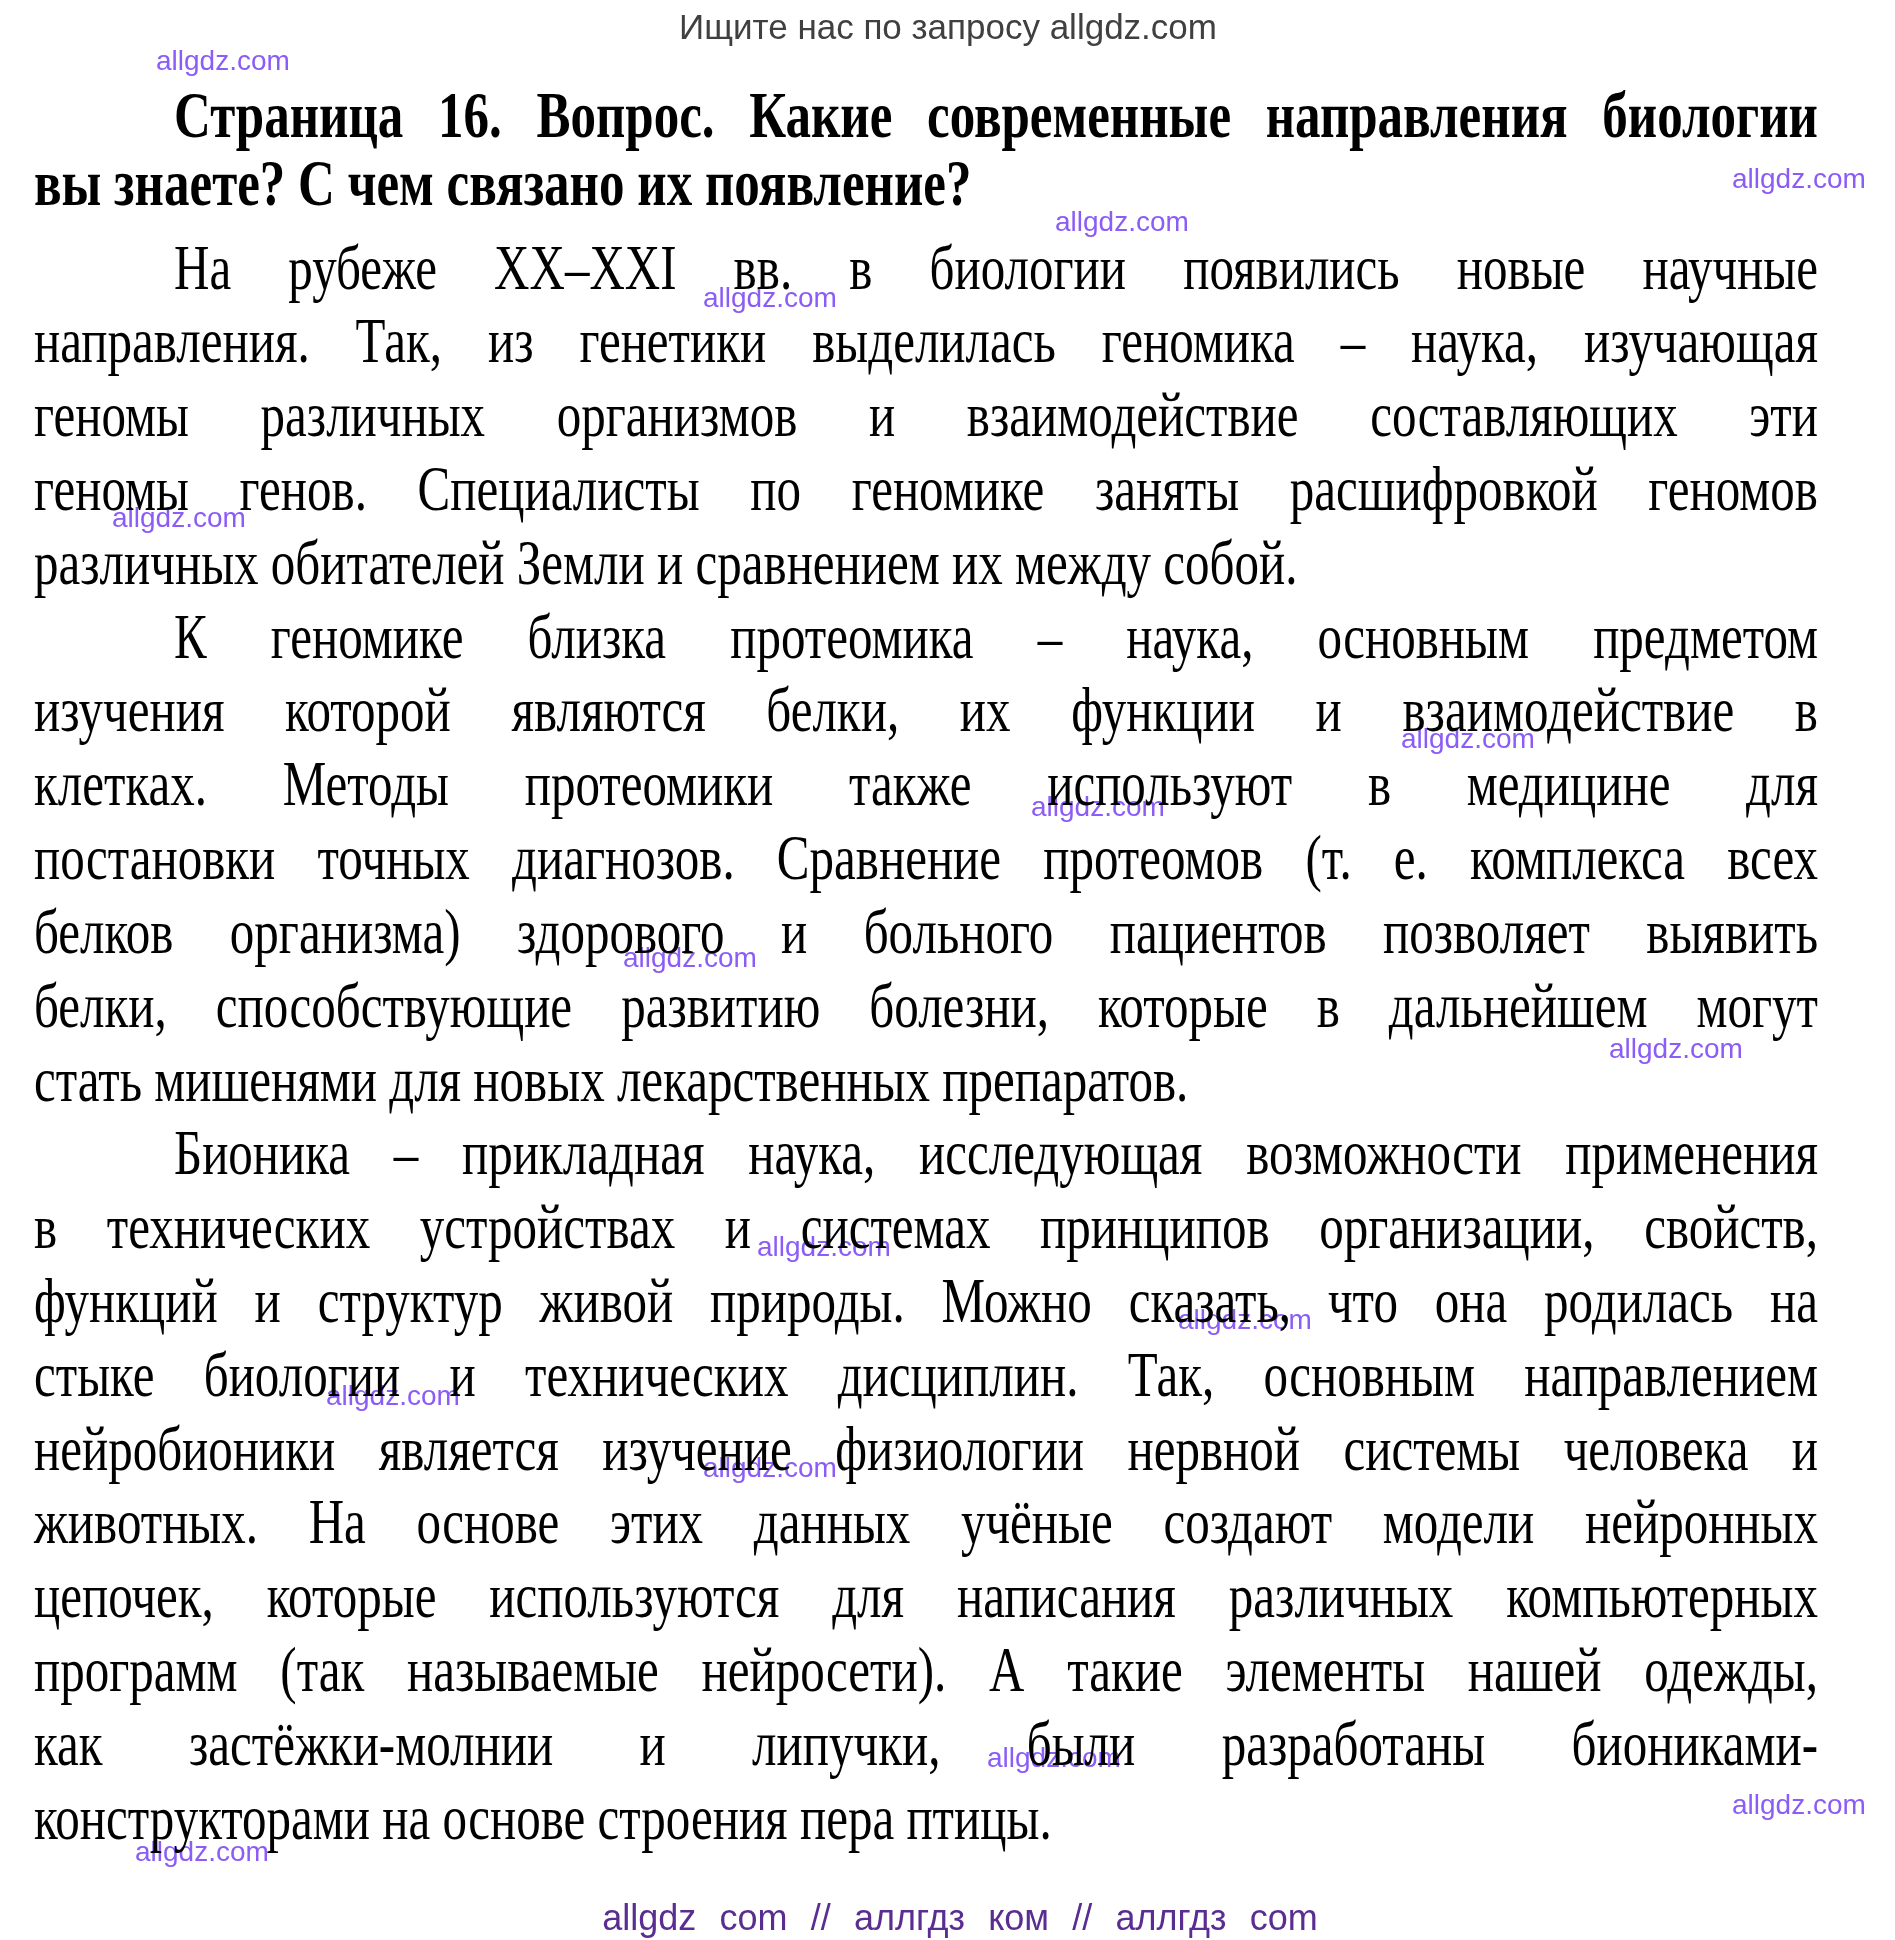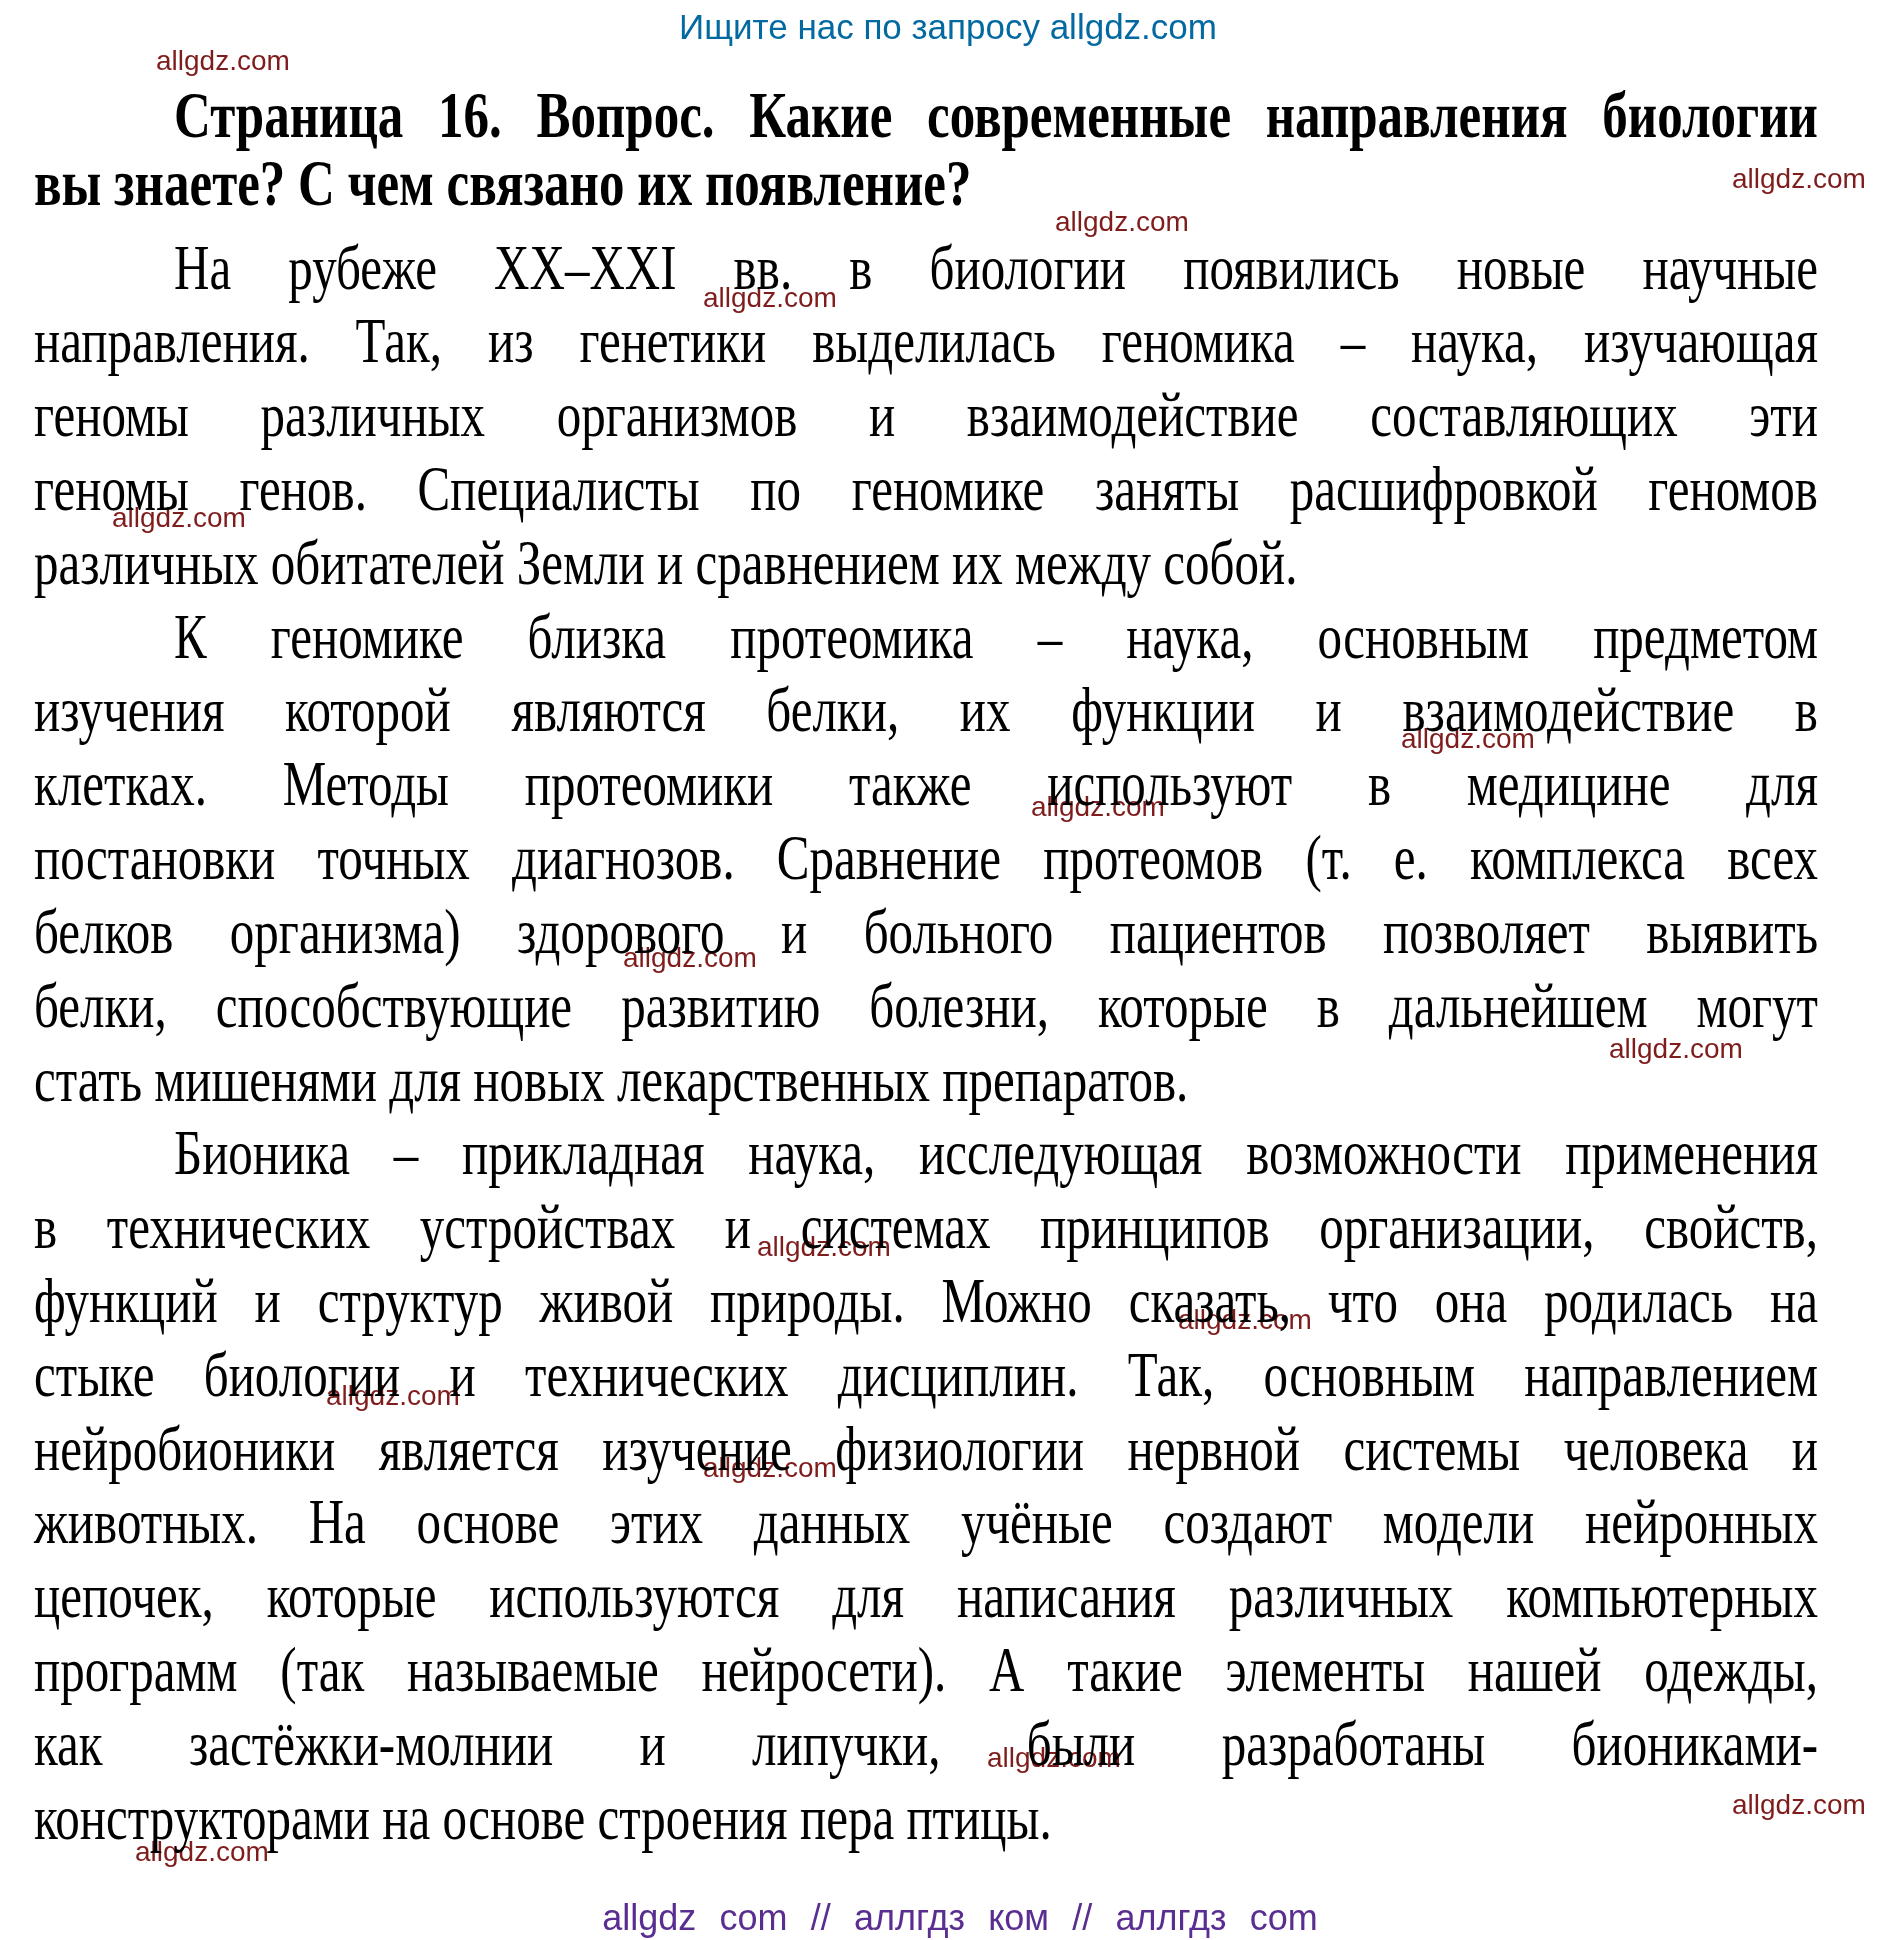--- a/index.html
+++ b/index.html
@@ -9,42 +9,42 @@
     height:1941px;
     background:#ffffff;
     overflow:hidden;
     font-family:"Liberation Serif", serif;
   }
   .promo{
     position:absolute;
     top:7.6px; left:0; width:100%;
     text-align:center;
     font:35px/1.1 "Liberation Sans", sans-serif;
-    color:#0369a1;
+    color:#404040;
   }
   .line{
     position:absolute;
     left:34px;
     width:1784px;
     font-size:49px;
     line-height:1;
     color:#000000;
     text-align:justify;
     text-align-last:justify;
     transform:scaleY(1.28);
     transform-origin:0 0;
     white-space:normal;
   }
   .line.first{ text-indent:140px; }
   .line.last{ text-align:left; text-align-last:left; }
   .line.h{ font-weight:bold; font-size:51px; }
   .wm{
     position:absolute;
     font:28px/1 "Liberation Sans", sans-serif;
-    color:#7f1d1d;
+    color:#8b5cf6;
     white-space:nowrap;
   }
   .footer{
     position:absolute;
     top:1898px; left:0; width:100%;
     text-align:center;
     font:36px/1.1 "Liberation Sans", sans-serif;
     color:#5a2d91;
     word-spacing:13.2px;
     padding-left:12px;

